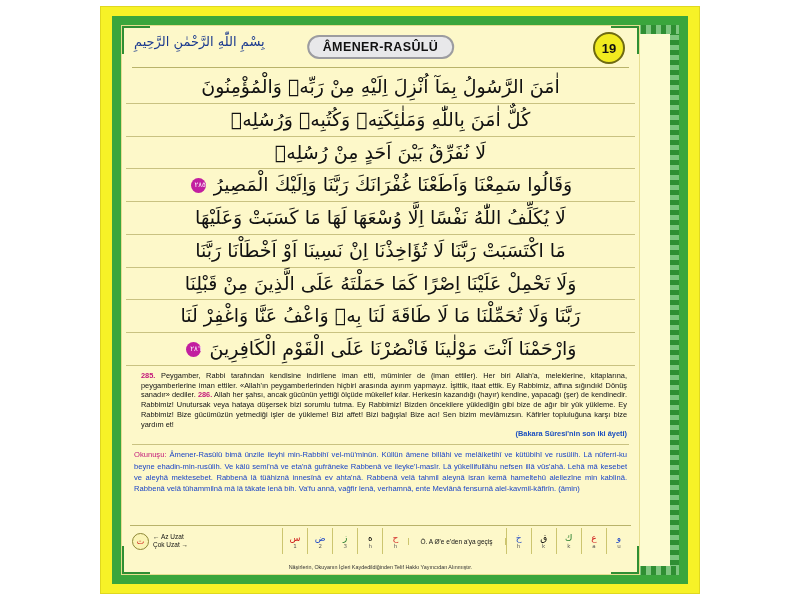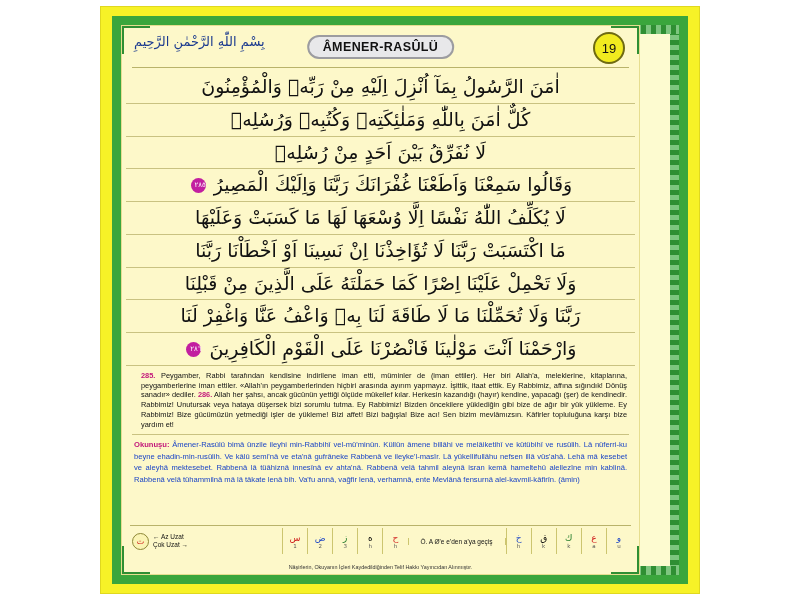--- a/index.html
+++ b/index.html
@@ -98,21 +98,21 @@
     text-align:center;
   }
   .page-badge{
     position:absolute;
     right:8px;top:0px;
     width:28px;height:28px;
     border-radius:50%;
     background:#f1eb1f;
     border:2px solid #6e6a12;
     color:#111;
-    font-size:13px;font-weight:normal;
+    font-size:13px;font-weight:bold;
     display:flex;align-items:center;justify-content:center;
   }
   .hdr-rule{
     position:absolute;
     left:4px;right:4px;bottom:-2px;
     height:1px;background:#b9b36a;
   }
 
   
   .ayat{
@@ -169,21 +169,21 @@
   }
 
   
   .ok-block{
     margin:4px 12px 0 12px;
     font-size:7.6px;
     line-height:1.5;
     color:#1a44c6;
     text-align:justify;
   }
-  .ok-block .lbl{color:#c2187a;font-weight:bold;margin-top:40px;}
+  .ok-block .lbl{color:#c2187a;font-weight:normal;margin-top:40px;}
 
   
   .legend{
     position:absolute;
     left:8px;right:8px;bottom:18px;
     height:30px;
     border-top:1px solid #b9b36a;
     display:flex;
     align-items:center;
     font-size:7px;
@@ -286,20 +286,21 @@
         <span>وَارْحَمْنَا اَنْتَ مَوْلٰينَا فَانْصُرْنَا عَلَى الْقَوْمِ الْكَافِرِينَ</span>
         <span class="ayah-mark">٢٨٦</span>
       </div>
     </div>
 
     <div class="tr-block">
       <span class="num">285.</span>
       <span>Peygamber, Rabbi tarafından kendisine indirilene iman etti, müminler de (iman ettiler). Her biri Allah'a, meleklerine, kitaplarına, peygamberlerine iman ettiler. «Allah'ın peygamberlerinden hiçbiri arasında ayırım yapmayız. İşittik, itaat ettik. Ey Rabbimiz, affına sığındık! Dönüş sanadır» dediler.</span>
       <span class="num">286.</span>
       <span>Allah her şahsı, ancak gücünün yettiği ölçüde mükellef kılar. Herkesin kazandığı (hayır) kendine, yapacağı (şer) de kendinedir. Rabbimiz! Unutursak veya hataya düşersek bizi sorumlu tutma. Ey Rabbimiz! Bizden öncekilere yüklediğin gibi bize de ağır bir yük yükleme. Ey Rabbimiz! Bize gücümüzün yetmediği işler de yükleme! Bizi affet! Bizi bağışla! Bize acı! Sen bizim mevlâmızsın. Kâfirler topluluğuna karşı bize yardım et!</span>
+      <span class="tr-right src">(Bakara Sûresi'nin son iki âyeti)</span>
     </div>
 
     <div class="thin-rule"></div>
 
     <div class="ok-block">
       <span class="lbl">Okunuşu:</span>
       <span>Âmener-Rasûlü bimâ ünzile ileyhi min-Rabbihî vel-mü'minûn. Küllün âmene billâhi ve melâiketihî ve kütübihî ve rusülih. Lâ nüferri-ku beyne ehadin-min-rusülih. Ve kâlû semi'nâ ve eta'nâ gufrâneke Rabbenâ ve ileyke'l-masîr. Lâ yükellifullâhu nefsen illâ vüs'ahâ. Lehâ mâ kesebet ve aleyhâ mektesebet. Rabbenâ lâ tüâhiznâ innesînâ ev ahta'nâ. Rabbenâ velâ tahmil aleynâ isran kemâ hameltehû alellezîne min kablinâ. Rabbenâ velâ tühammilnâ mâ lâ tâkate lenâ bih. Va'fu annâ, vağfir lenâ, verhamnâ, ente Mevlânâ fensurnâ alel-kavmil-kâfirîn. (âmin)</span>
     </div>
 
     <div class="legend">

